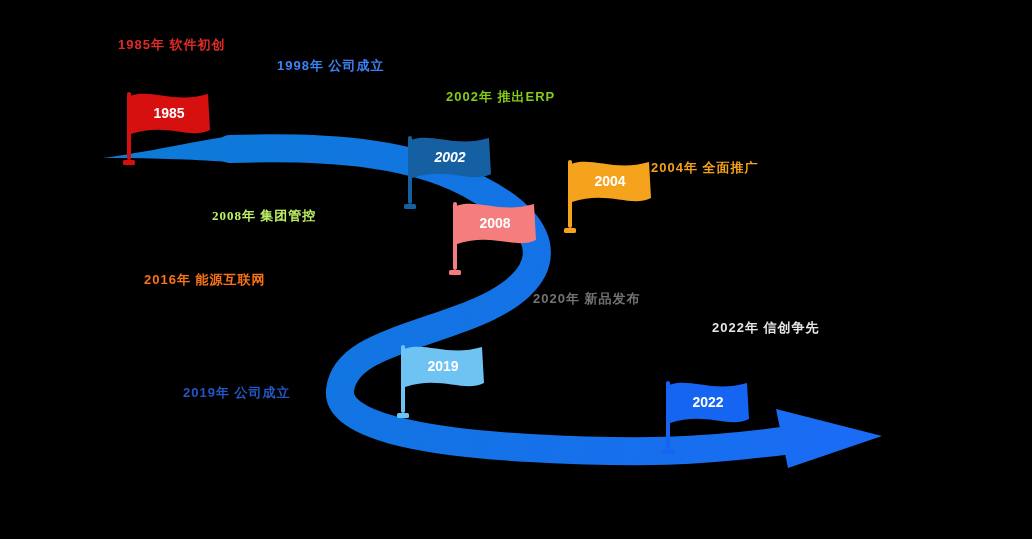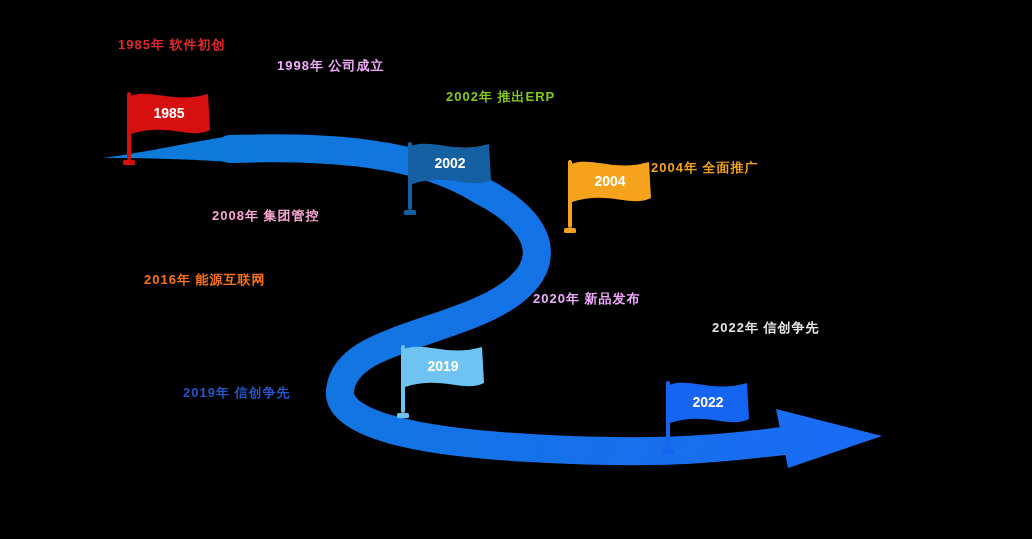--- a/index.html
+++ b/index.html
@@ -8,21 +8,21 @@
     font-family:"Liberation Sans",sans-serif;
   }
   .arrow-svg{position:absolute;left:0;top:0;}
   .flag{position:absolute;width:92px;height:76px;}
   .flag svg{display:block;width:100%;height:100%;overflow:visible;}
   .flag text{font-family:"Liberation Sans",sans-serif;font-weight:bold;font-size:14px;fill:#ffffff;}
   .label{position:absolute;font-size:13px;font-weight:bold;white-space:nowrap;letter-spacing:1px;}
   
   .f0{left:122px;top:90px;}
   .f1{left:261px;top:114px;}
-  .f2{left:403px;top:140px;}
+  .f2{left:403px;top:134px;font-style:italic;}
   .f3{left:563px;top:158px;}
   .f4{left:448px;top:200px;}
   .f5{left:343px;top:259px;}
   .f6{left:396px;top:343px;}
   .f7{left:521px;top:357px;}
   .f8{left:661px;top:379px;}
   
   .l0{left:118px;top:36px;text-align:right;}
   .l1{left:277px;top:57px;}
   .l2{left:446px;top:88px;}
@@ -71,20 +71,28 @@
 
   <div class="flag f3">
     <svg viewBox="0 0 92 76">
       <rect x="5" y="2" width="4" height="68" rx="2" fill="#f5a21c"></rect>
       <rect x="1" y="70" width="12" height="5" rx="1.5" fill="#f5a21c"></rect>
       <path d="M8 6 C 28 -2, 52 14, 86 4 L 88 40 C 68 50, 44 32, 9 44 Z" fill="#f5a21c"></path>
       <text x="47" y="28" text-anchor="middle">2004</text>
     </svg>
   </div>
 
+  <div class="flag f4">
+    <svg viewBox="0 0 92 76">
+      <rect x="5" y="2" width="4" height="68" rx="2" fill="#f57d7d"></rect>
+      <rect x="1" y="70" width="12" height="5" rx="1.5" fill="#f57d7d"></rect>
+      <path d="M8 6 C 28 -2, 52 14, 86 4 L 88 40 C 68 50, 44 32, 9 44 Z" fill="#f57d7d"></path>
+      <text x="47" y="28" text-anchor="middle">2008</text>
+    </svg>
+  </div>
 
 
   <div class="flag f6">
     <svg viewBox="0 0 92 76">
       <rect x="5" y="2" width="4" height="68" rx="2" fill="#6fc3f2"></rect>
       <rect x="1" y="70" width="12" height="5" rx="1.5" fill="#6fc3f2"></rect>
       <path d="M8 6 C 28 -2, 52 14, 86 4 L 88 40 C 68 50, 44 32, 9 44 Z" fill="#6fc3f2"></path>
       <text x="47" y="28" text-anchor="middle">2019</text>
     </svg>
   </div>
@@ -93,22 +101,22 @@
   <div class="flag f8">
     <svg viewBox="0 0 92 76">
       <rect x="5" y="2" width="4" height="68" rx="2" fill="#1565f2"></rect>
       <rect x="1" y="70" width="12" height="5" rx="1.5" fill="#1565f2"></rect>
       <path d="M8 6 C 28 -2, 52 14, 86 4 L 88 40 C 68 50, 44 32, 9 44 Z" fill="#1565f2"></path>
       <text x="47" y="28" text-anchor="middle">2022</text>
     </svg>
   </div>
 
   <div class="label l0" style="color: rgb(224, 42, 42);">1985年 软件初创</div>
-  <div class="label l1" style="color: #f0abfc;">1998年 公司成立</div>
+  <div class="label l1" style="color: #3b82f6;">1998年 公司成立</div>
   <div class="label l2" style="color: #84cc16;">2002年 推出ERP</div>
   <div class="label l3" style="color: rgb(245, 162, 28);">2004年 全面推广</div>
-  <div class="label l4" style="color: #f9a8d4;">2008年 集团管控</div>
+  <div class="label l4" style="color: #bef264; font-family: Liberation Serif, serif;">2008年 集团管控</div>
   <div class="label l5" style="color: #f97316;">2016年 能源互联网</div>
-  <div class="label l6" style="color: rgb(36, 86, 200);">2019年 信创争先</div>
-  <div class="label l7" style="color: #f0abfc;">2020年 新品发布</div>
+  <div class="label l6" style="color: rgb(36, 86, 200);">2019年 公司成立</div>
+  <div class="label l7" style="color: #737373;">2020年 新品发布</div>
   <div class="label l8" style="color: #e5e5e5;">2022年 信创争先</div>
 
 </div>
 
 </body></html>

